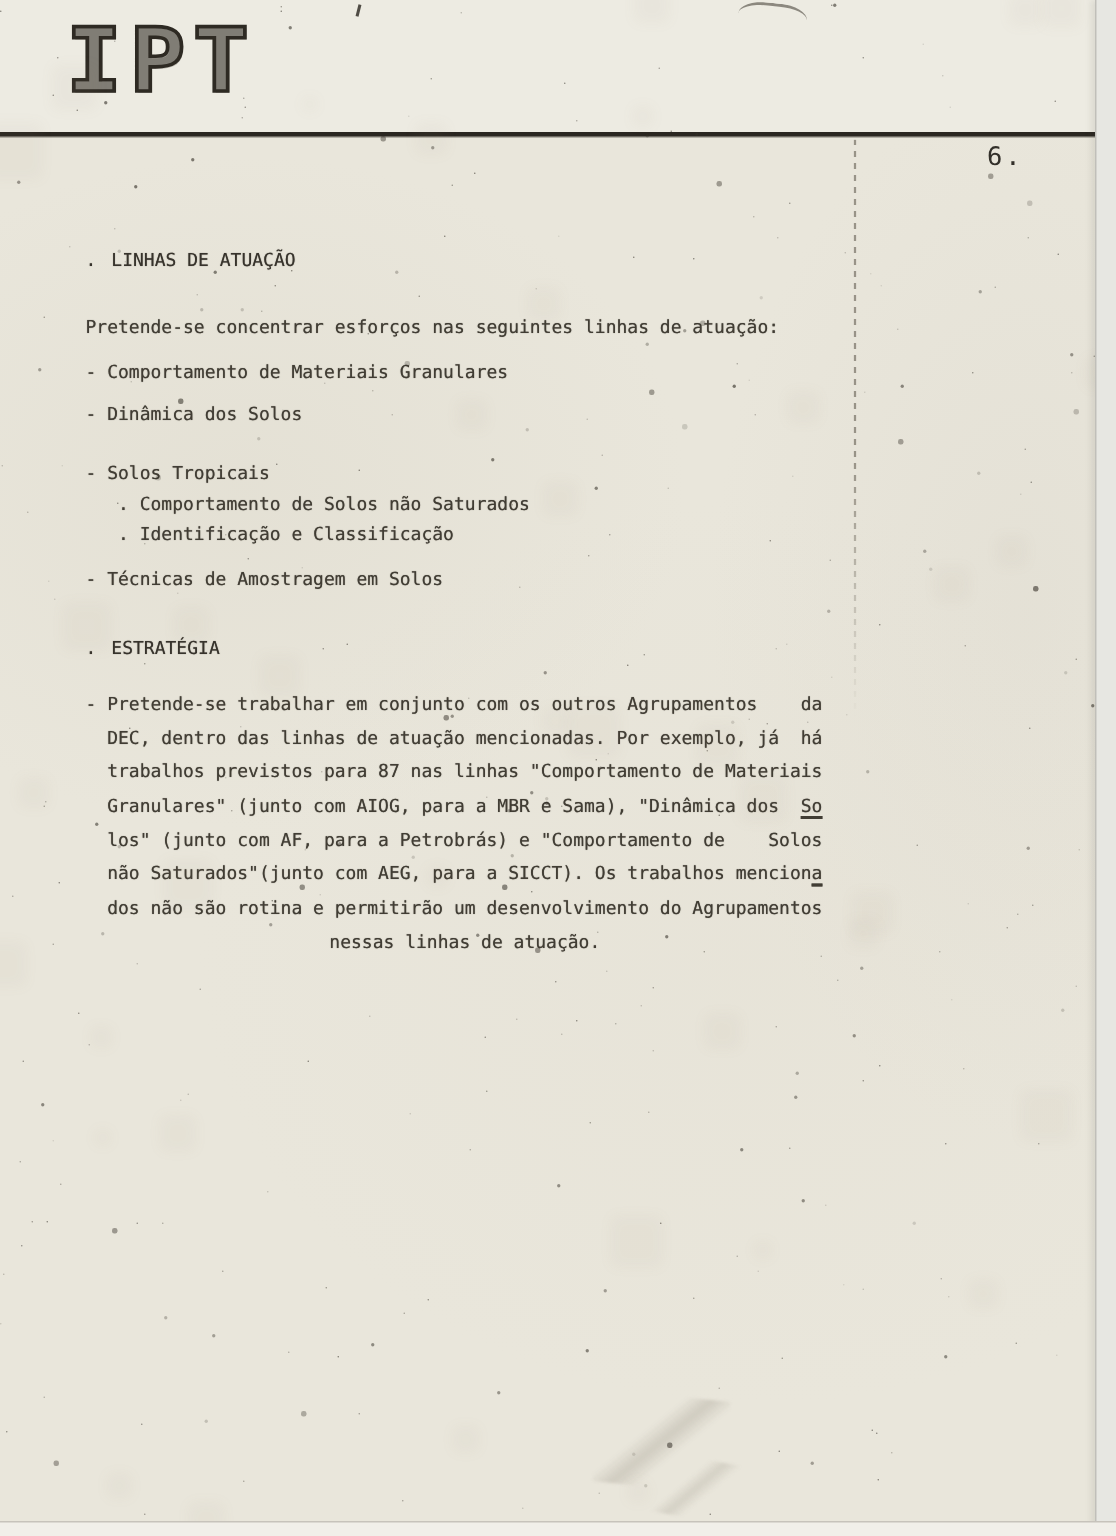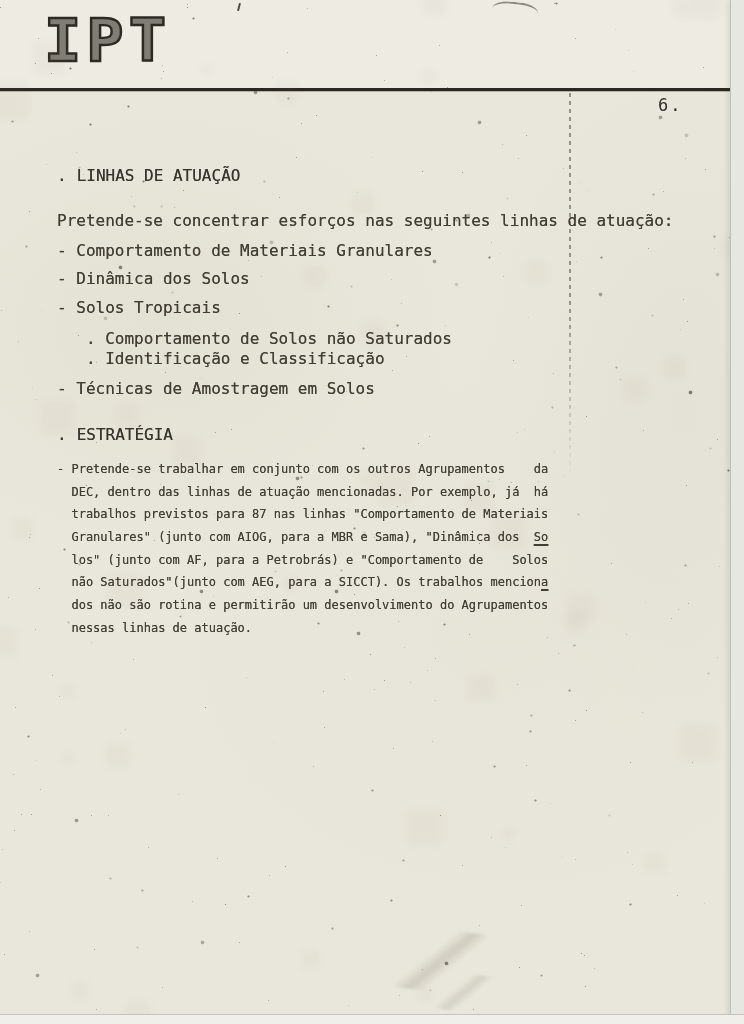--- a/index.html
+++ b/index.html
@@ -9,20 +9,21 @@
     overflow:hidden; position:relative;
     background:#e9e6db;
   }
   #page {
     position:absolute; inset:0;
     background:
       radial-gradient(ellipse 420px 320px at 22% 32%, rgba(222,218,205,0.45), transparent 70%),
       radial-gradient(ellipse 520px 420px at 68% 62%, rgba(228,224,212,0.40), transparent 72%),
       radial-gradient(ellipse 300px 500px at 92% 40%, rgba(219,215,204,0.35), transparent 70%),
       #e9e6db;
+    text-align: center;
   }
   
   #top-strip { position:absolute; top:0; left:0; right:0; height:88px; background:#edebe2; }
   
   #rule {
     position:absolute; top:88px; left:0; width:744px; height:3px;
     background:#2b2721; box-shadow:0 1px 0 rgba(43,39,33,0.28);
   }
   
   #right-edge {
@@ -50,21 +51,21 @@
     background:repeating-linear-gradient(180deg, rgba(72,65,53,0.50) 0 4px, transparent 4px 8px);
     -webkit-mask-image:linear-gradient(180deg,#000 55%, transparent 100%);
     mask-image:linear-gradient(180deg,#000 55%, transparent 100%);
   }
   #page-number {
     position:absolute; left:658px; top:95px;
     font-size:17px; letter-spacing:2px; color:#33302a;
   }
   .tline {
     position:absolute; left:57px; white-space:pre;
-    font-size:16px; color:#413d34;
+    font-size:12px; color:#413d34;
     text-shadow:0 0 0.6px rgba(62,58,49,0.75);
   }
   .heading { color:#37332c; }
   .heading .ht { margin-left:10px; }
   #para { position:absolute; left:57px; top:458px; }
   .pline {
     height:22.7px; line-height:22.7px; white-space:pre;
     font-size:12px; color:#413d34;
     text-shadow:0 0 0.6px rgba(62,58,49,0.75);
   }
@@ -105,21 +106,21 @@
   <div id="rule"></div>
   <div id="fold-line"></div>
   <div id="page-number">6.</div>
 
   <div class="tline heading" style="top:166px"><span>.</span><span class="ht">LINHAS DE ATUAÇÃO</span></div>
 
   <div class="tline" style="top:211px">Pretende-se concentrar esforços nas seguintes linhas de atuação:</div>
 
   <div class="tline" style="top:269px">- Dinâmica dos Solos</div>
   <div class="tline" style="top:241px">- Comportamento de Materiais Granulares</div>
-  <div class="tline" style="top:298px">- Solos Tropicais</div>
+  <div class="tline" style="top:308px">- Solos Tropicais</div>
   <div class="tline" style="top:329px">   . Comportamento de Solos não Saturados</div>
   <div class="tline" style="top:349px">   . Identificação e Classificação</div>
   <div class="tline" style="top:379px">- Técnicas de Amostragem em Solos</div>
 
   <div class="tline heading" style="top:425px"><span>.</span><span class="ht">ESTRATÉGIA</span></div>
 
   <div id="para">
     <div class="pline"><span>- Pretende-se trabalhar em conjunto com os outros Agrupamentos    da</span><span class="u"></span></div>
     <div class="pline"><span>  DEC, dentro das linhas de atuação mencionadas. Por exemplo, já  há</span><span class="u"></span></div>
     <div class="pline"><span>  trabalhos previstos para 87 nas linhas "Comportamento de Materiais</span><span class="u"></span></div>

